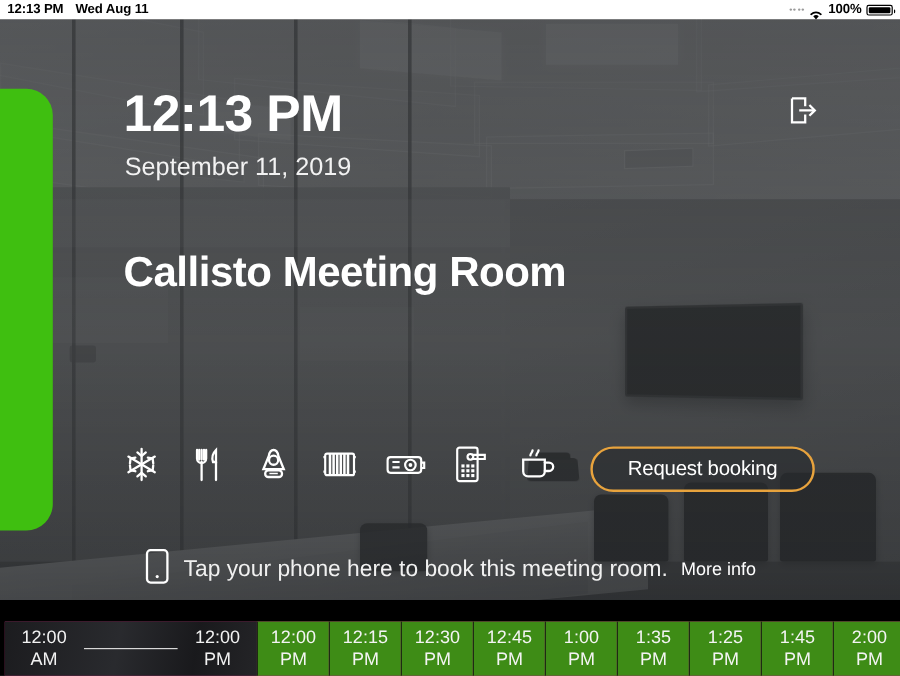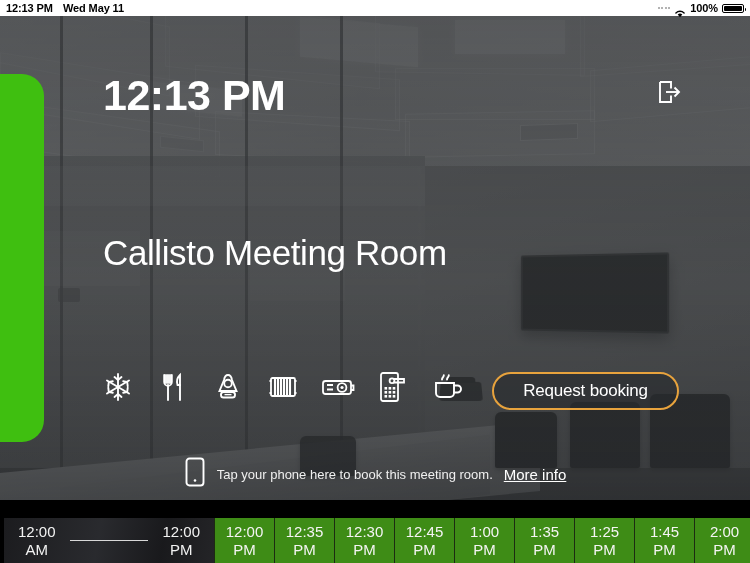--- a/index.html
+++ b/index.html
@@ -172,22 +172,22 @@
   }
 
   #logout-btn {
     position: absolute; right: 65px; top: 62px;
     width: 32px; height: 32px;
     display: flex; align-items: center; justify-content: center;
     cursor: pointer;
   }
 
   #roomname {
-    position: absolute; left: 103px; top: 218px;
-    color: #fff; font-size: 35px; font-weight: normal;
+    position: absolute; left: 103px; top: 192px;
+    color: #fff; font-size: 35px; font-weight: bold;
     letter-spacing: -0.4px; line-height: 1.1;
   }
   #availability {
     position: absolute; left: 104px; top: 252px;
     color: #f0f0f0; font-size: 22px; font-weight: normal; line-height: 1.1;
   }
 
   
   #amenities {
     position: absolute; left: 100px; top: 352px;
@@ -210,23 +210,23 @@
   }
   #request-btn span {
     color: #fff; font-size: 17px; letter-spacing: -0.2px;
   }
 
   
   #tapbar {
     position: absolute; left: 0; right: 0; top: 440px;
     display: flex; align-items: center; justify-content: center; gap: 11px;
   }
-  #tap-text { color: #f0f0f0; font-size: 13px; }
+  #tap-text { color: #f0f0f0; font-size: 19px; }
   #more-info {
-    color: #fff; font-size: 15px; text-decoration: underline;
+    color: #fff; font-size: 15px; 
     cursor: pointer;
   }
 
   
   #timeline {
     position: absolute; left: 4px; bottom: 0;
     width: 750px; height: 45px;
     display: flex; z-index: 30;
     background: #ec4899;
   }
@@ -260,21 +260,21 @@
   }
 </style>
 </head>
 <body>
 
 <div id="screen">
 
   <div id="statusbar">
     <div class="sb-left">
       <span class="sb-text">12:13 PM</span>
-      <span class="sb-text">Wed May 11</span>
+      <span class="sb-text">Wed Aug 11</span>
     </div>
     <div class="sb-right">
       <span class="sb-dots">
         <i></i>
           <i></i>
           <i></i>
           <i></i>
       </span>
       <span class="sb-wifi">
         <svg width="12" height="9" viewBox="0 0 12 9">
@@ -334,20 +334,21 @@
 
     <div id="photo-filter"></div>
   </div>
   <div id="scrim"></div>
 
   <div id="greenbar"></div>
 
   <div id="content">
 
     <div id="clock">12:13 PM</div>
+    <div id="date">September 11, 2019</div>
 
     <div id="logout-btn">
       <span>
         <svg width="24" height="24" viewBox="0 0 24 24">
           <path d="M3 2 H14 V8.5" stroke="#fff" stroke-width="1.9" fill="none"></path>
           <path d="M14 15.5 V22 H3 V2" stroke="#fff" stroke-width="1.9" fill="none"></path>
           <path d="M9 12 H22" stroke="#fff" stroke-width="1.9" fill="none"></path>
           <path d="M17.5 7.5 L22 12 L17.5 16.5" stroke="#fff" stroke-width="1.9" fill="none" stroke-linejoin="miter"></path>
         </svg>
       </span>
@@ -460,21 +461,21 @@
     <div class="tl-past" style="flex:1 1 auto;">
       <div class="photo-bleed"></div>
       <span class="tl-label" style="margin-left:14px;">12:00
 AM</span>
       <span class="tl-rule"></span>
       <span class="tl-label" style="margin-right:14px;">12:00
 PM</span>
     </div>
     <div class="tl-slot">12:00
 PM</div>
-    <div class="tl-slot">12:35
+    <div class="tl-slot">12:15
 PM</div>
     <div class="tl-slot">12:30
 PM</div>
     <div class="tl-slot">12:45
 PM</div>
     <div class="tl-slot">1:00
 PM</div>
     <div class="tl-slot">1:35
 PM</div>
     <div class="tl-slot">1:25

